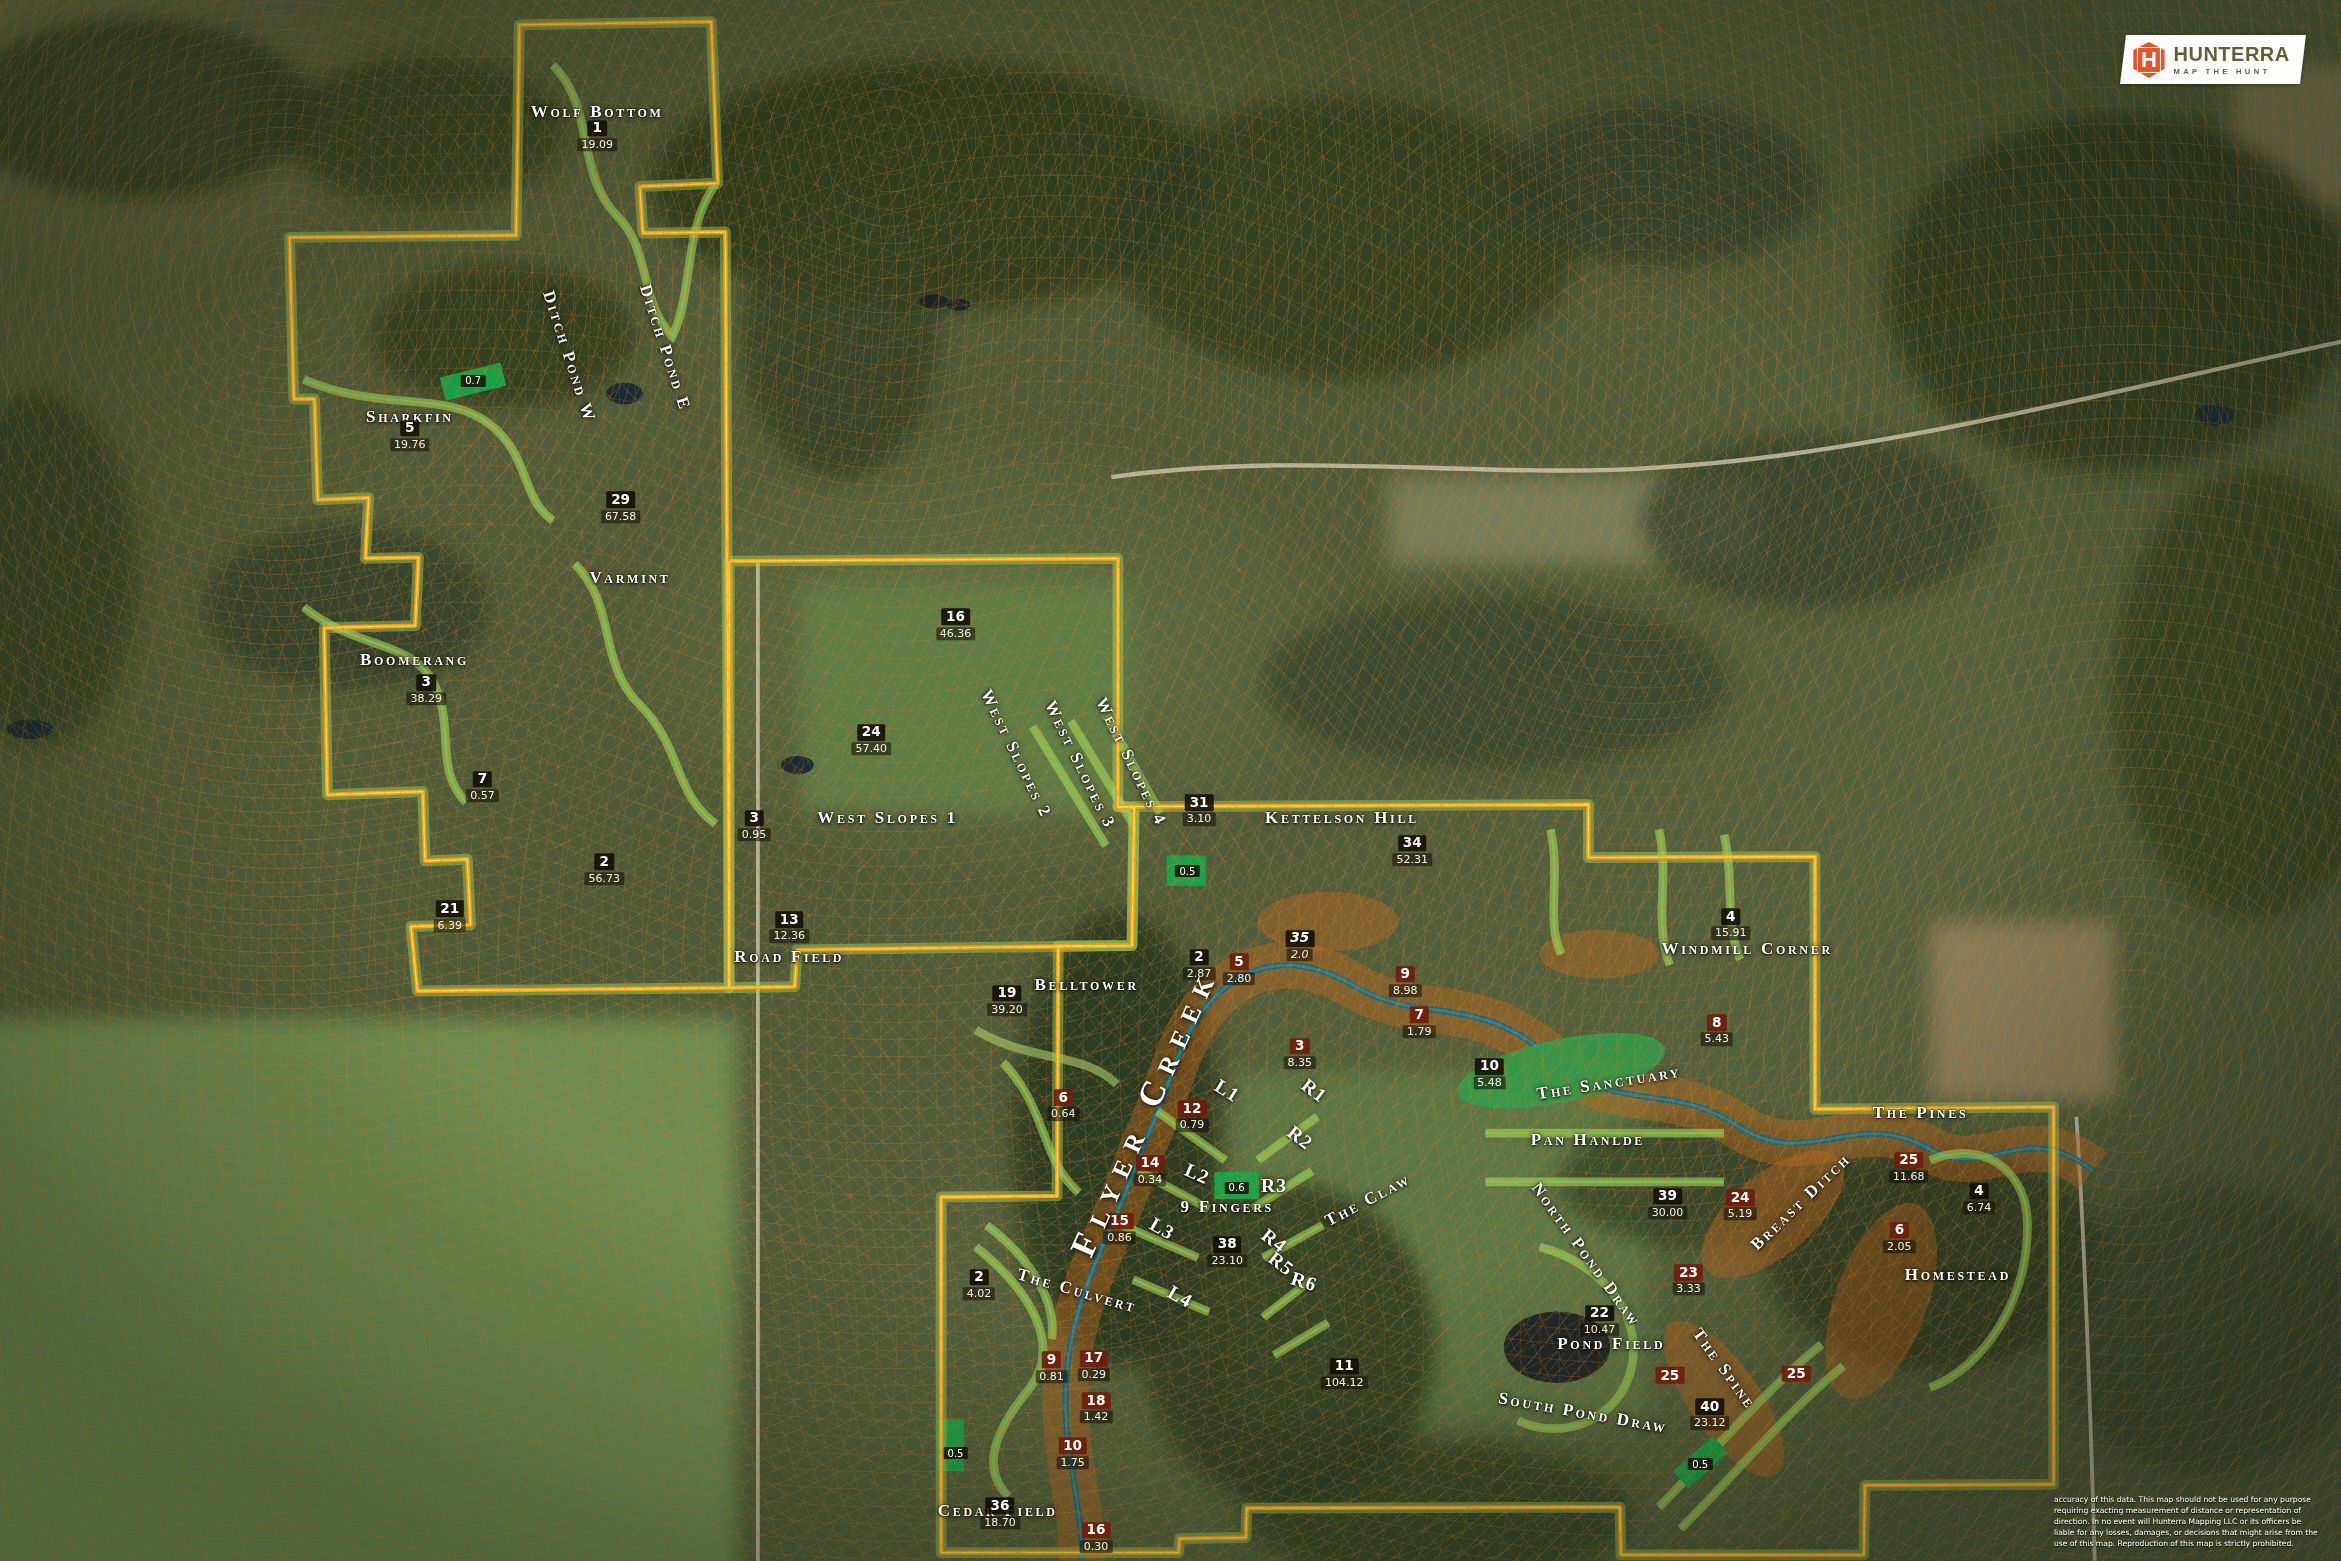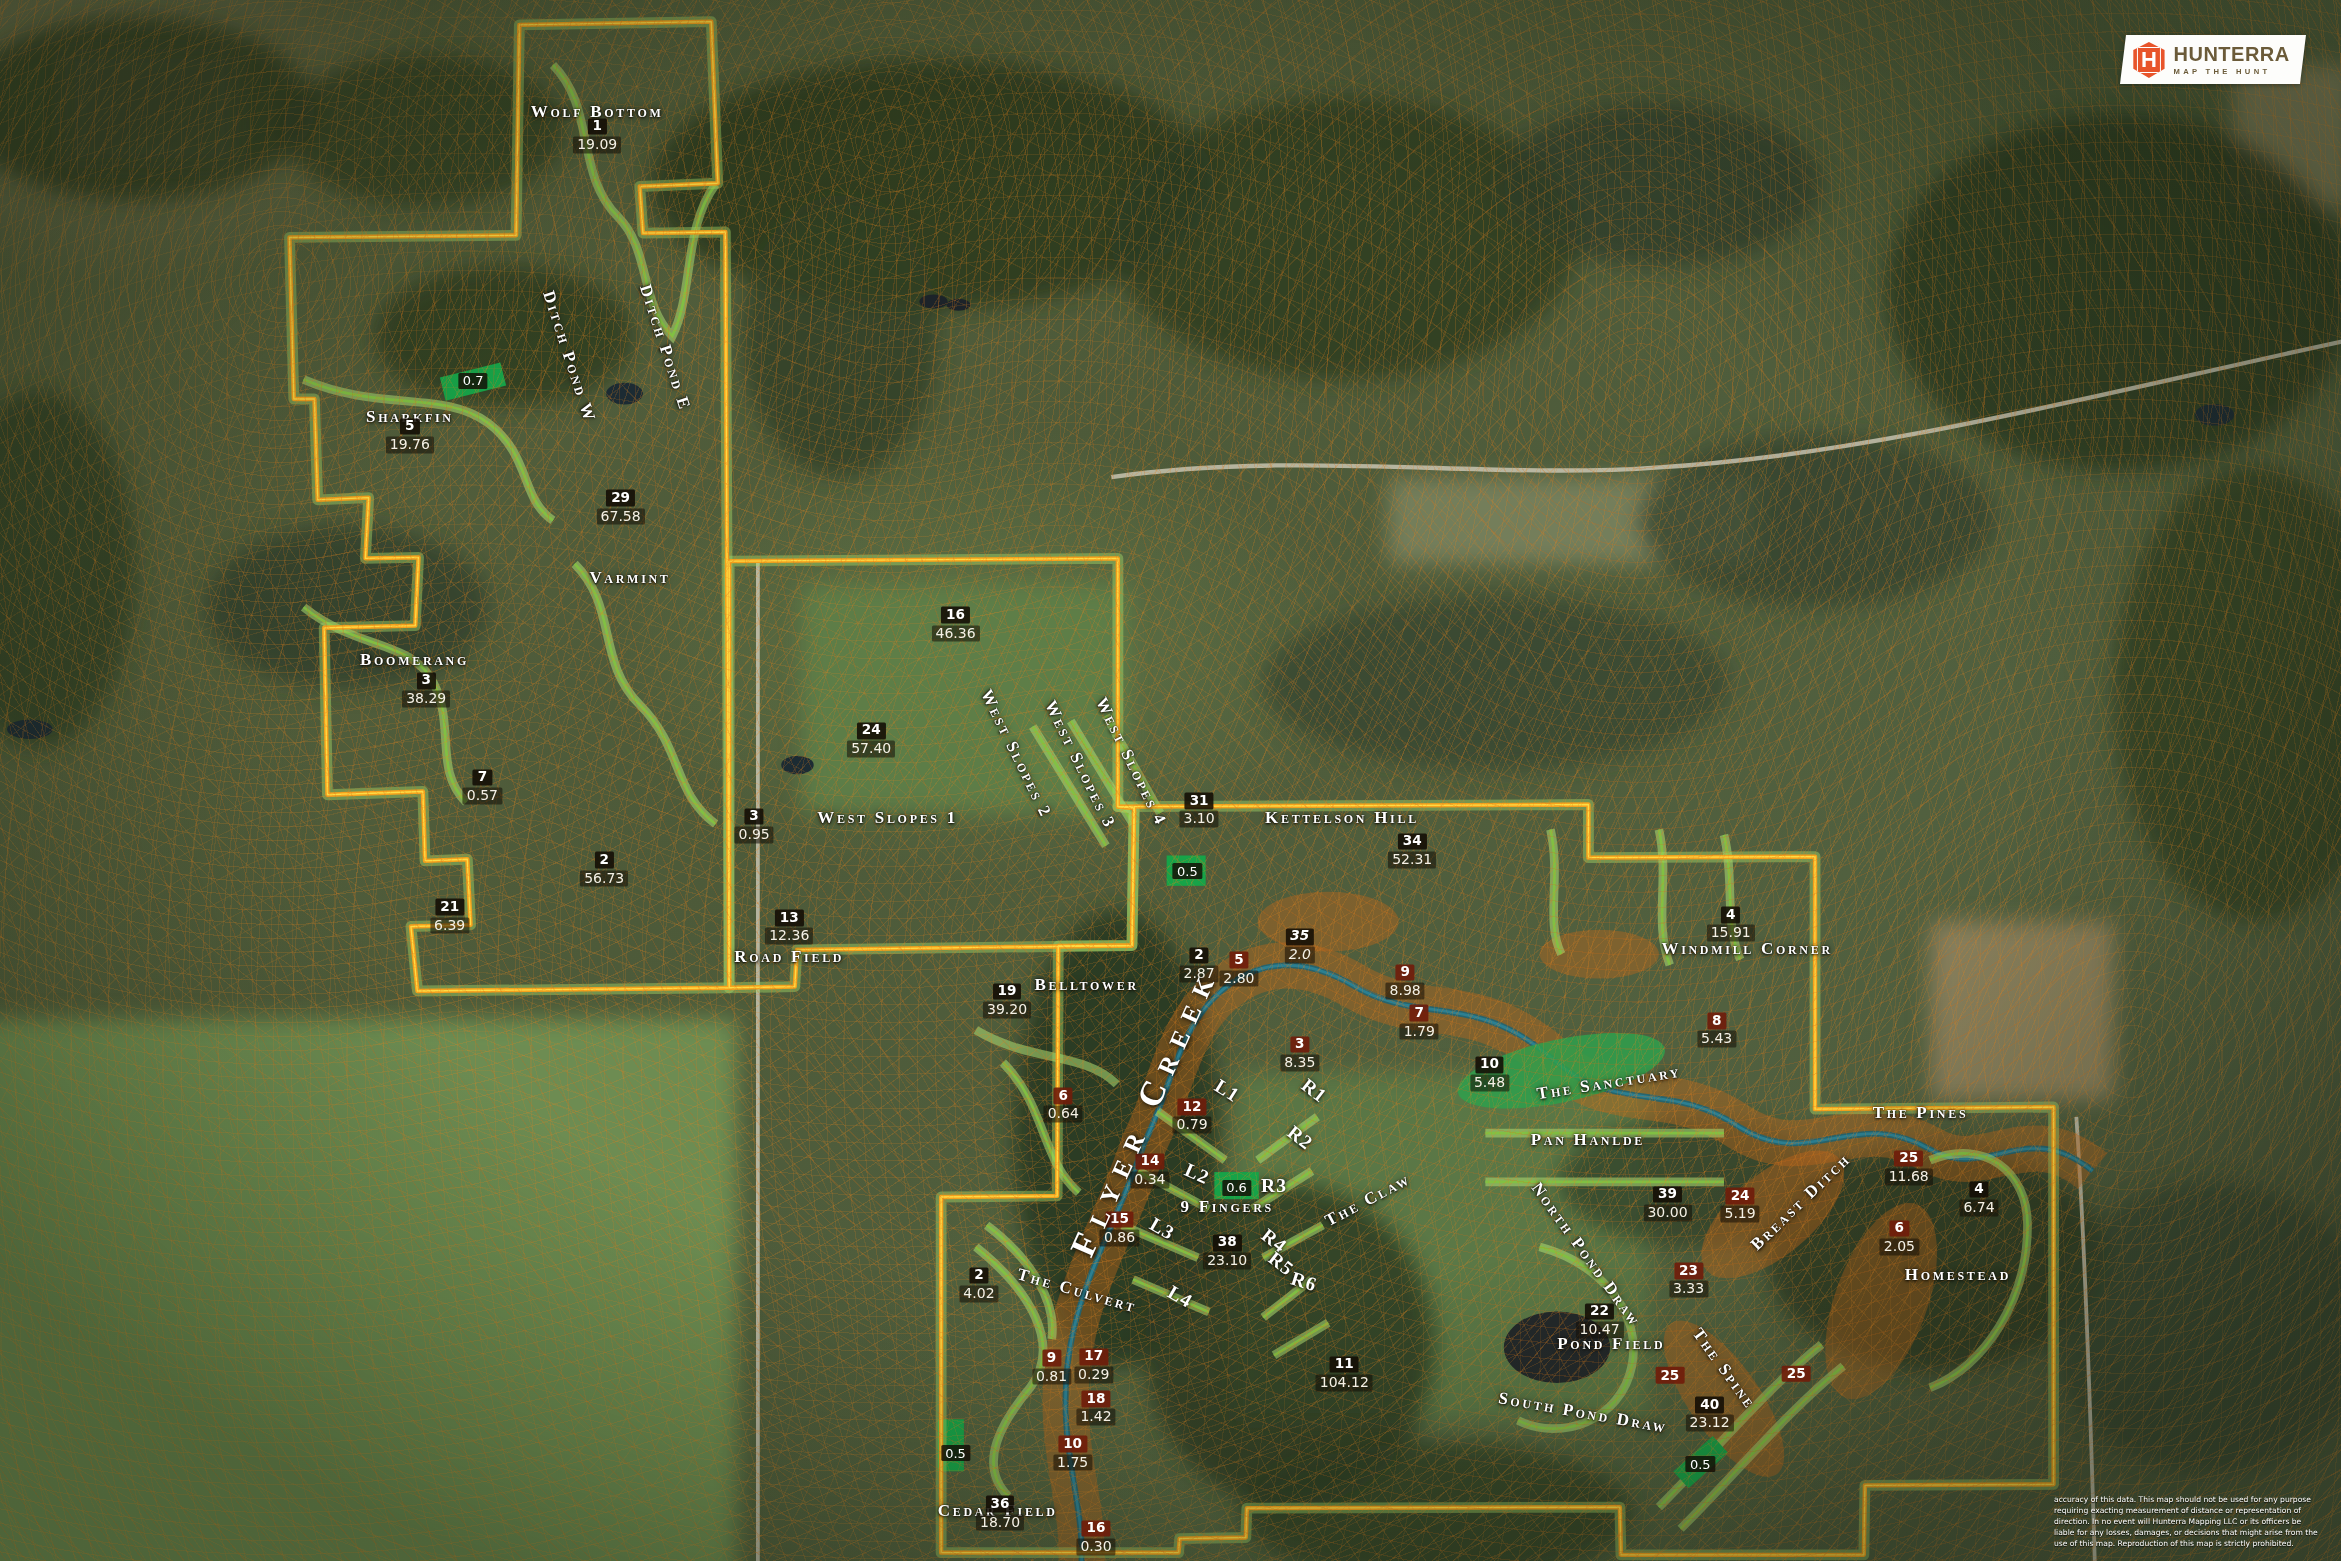--- a/index.html
+++ b/index.html
@@ -33,24 +33,24 @@
     text-shadow:0 1.1px 2.7px rgba(12,9,2,.95),0 0 5.4px rgba(12,9,2,.7);}
   #creek-label{position:absolute;transform-origin:center;white-space:nowrap;
     font-family:"Liberation Serif",serif;font-weight:700;font-variant:small-caps;color:#fff;
     font-size:35px;letter-spacing:11px;
     text-shadow:0 1.6px 3.8px rgba(12,9,2,.95),0 0 7.6px rgba(12,9,2,.6);}
   .marker{position:absolute;transform:translate(-50%,-50%);display:flex;flex-direction:column;
     align-items:center;gap:1.6px;white-space:nowrap;}
   .marker .num{font-family:"DejaVu Sans",sans-serif;font-weight:700;font-size:13.6px;color:#fff;
     background:rgba(18,12,5,.88);padding:0.5px 4.9px;border-radius:1.6px;line-height:1.15;}
   .marker.timber .num{background:rgba(112,28,10,.9);}
-  .marker .acres{font-family:"DejaVu Sans",sans-serif;font-size:14px;color:#f5f1e6;
+  .marker .acres{font-family:"DejaVu Sans",sans-serif;font-size:11px;color:#f5f1e6;
     background:rgba(18,12,5,.55);padding:0 4px;border-radius:1.6px;line-height:1.2;}
   .plot-label{position:absolute;transform:translate(-50%,-50%);font-family:"DejaVu Sans",sans-serif;
-    font-size:13px;color:#fff;background:rgba(18,12,5,.82);padding:0.5px 4.3px;border-radius:1.6px;}
+    font-size:10px;color:#fff;background:rgba(18,12,5,.82);padding:0.5px 4.3px;border-radius:1.6px;}
   
   .logo{position:absolute;right:39px;top:35px;width:160px;height:49px;background:#fdfdfb;
     transform:skewX(-7deg);box-shadow:0 1.1px 5.4px rgba(0,0,0,.35);display:flex;align-items:center;
     padding:0 11px 0 8.7px;gap:7.6px;}
   .logo-inner{transform:skewX(7deg);display:flex;align-items:center;gap:7.6px;}
   .logo-icon{width:34px;height:36px;background:#e8542a;display:flex;align-items:center;justify-content:center;
     clip-path:polygon(50% 0,96% 22%,96% 74%,50% 100%,4% 74%,4% 22%);}
   .logo-icon span{color:#fff;font-weight:700;font-size:22px;font-family:"Liberation Sans",sans-serif;
     border:1.6px solid #fff;padding:0 3.3px;line-height:1.1;}
   .logo-text{display:flex;flex-direction:column;line-height:1;}

